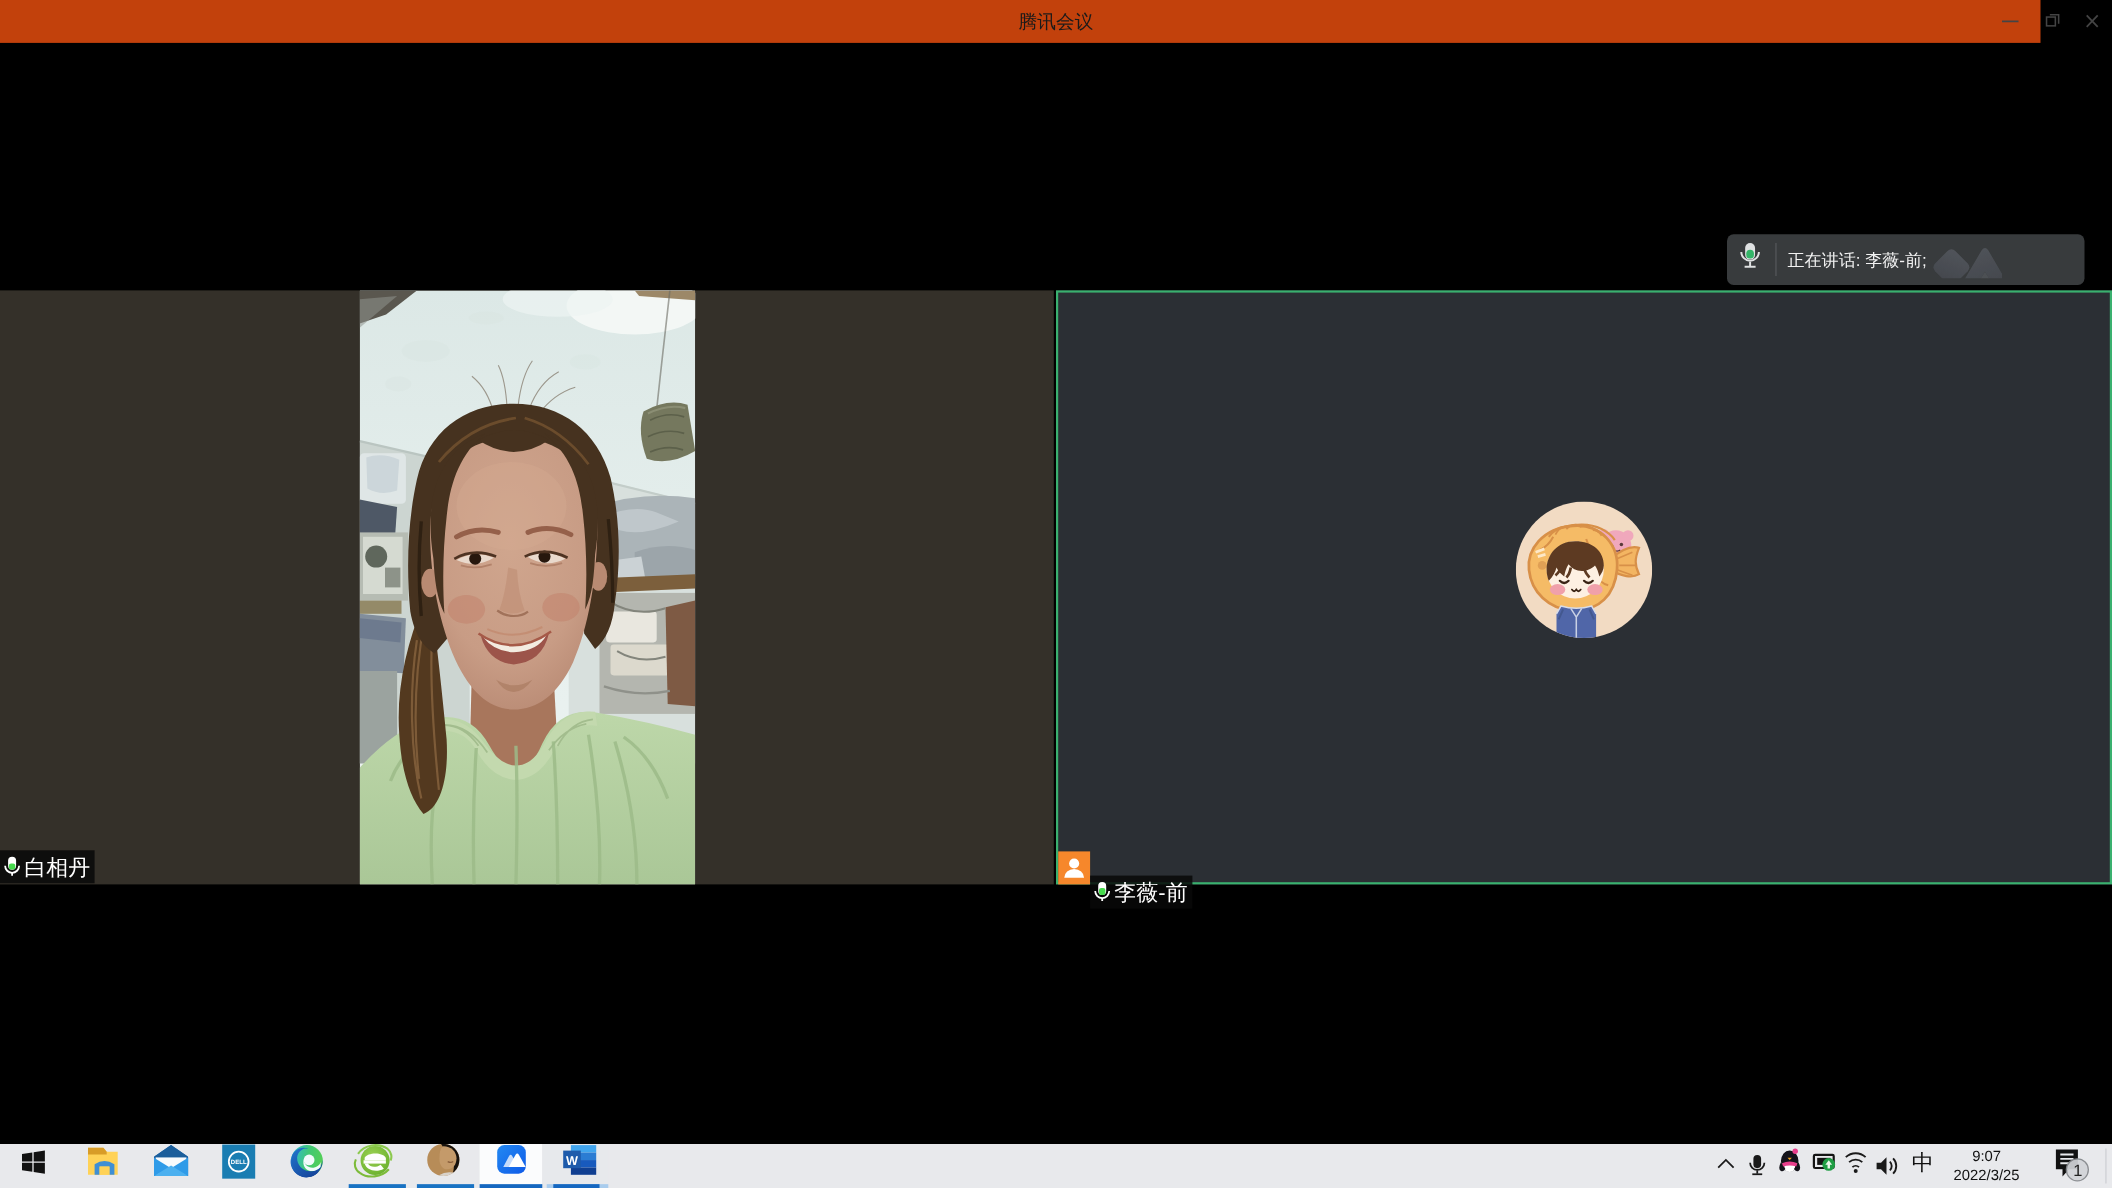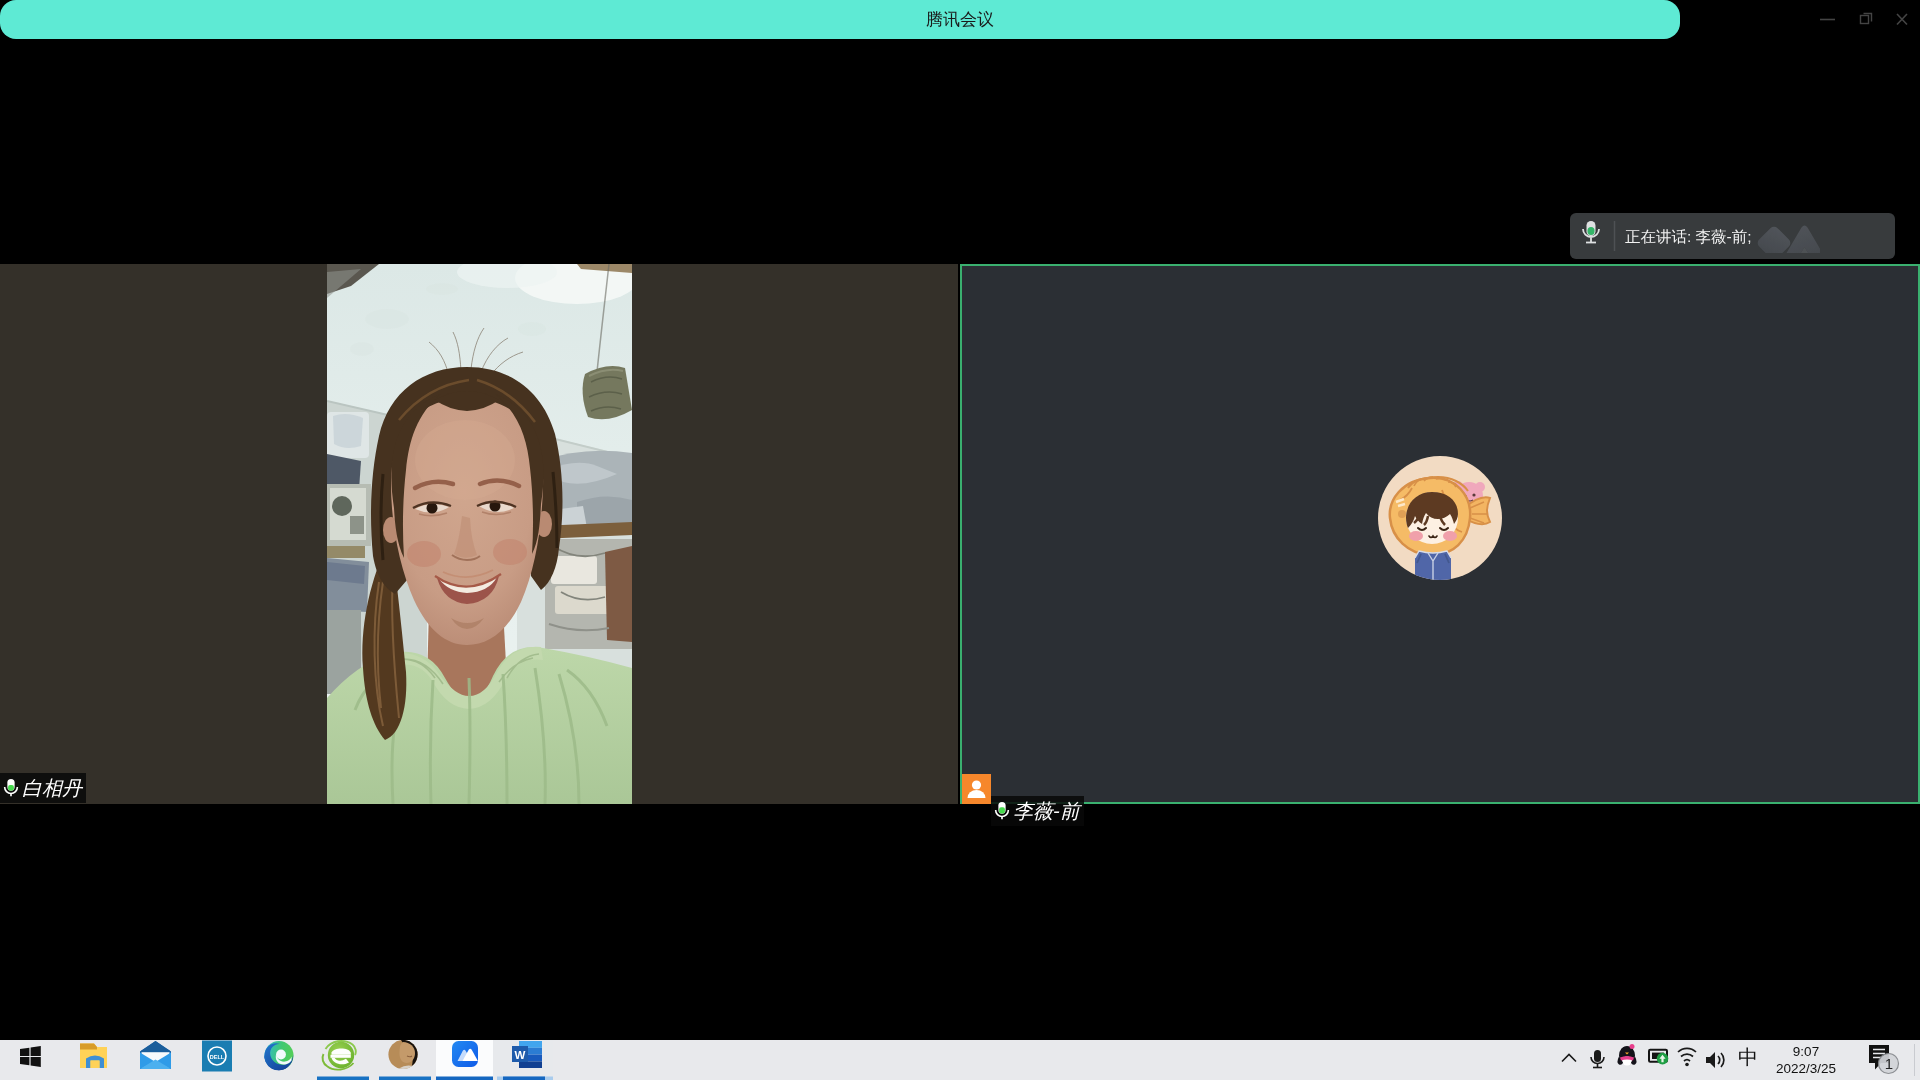--- a/index.html
+++ b/index.html
@@ -1,31 +1,31 @@
 <!DOCTYPE html>
 <html><head>
 <meta charset="utf-8">
 <style>
   * { margin:0; padding:0; box-sizing:border-box; }
   html,body { width:1920px; height:1080px; background:#000; overflow:hidden;
     font-family:"Liberation Sans", sans-serif; }
   .abs { position:absolute; }
   
-  #titlebar { position:absolute; left:0; top:0; width:1680px; height:39px; background:#5eead4;border-radius:16px; }
+  #titlebar { position:absolute; left:0; top:0; width:1855px; height:39px; background:#c2410c; }
   #title-text { position:absolute; left:0; top:0; width:1920px; height:39px; text-align:center;
     line-height:39px; font-size:17px; color:#1a1a1a; }
   .winctl { position:absolute; top:0; height:39px; }
   
   #tileL { position:absolute; left:0; top:264px; width:958px; height:540px; background:#343029; }
   #tileR { position:absolute; left:960px; top:264px; width:960px; height:540px; background:#2b2f34;
     border:2px solid #3ab06f; }
   #photo { position:absolute; left:327px; top:264px; width:305px; height:540px; }
   
   .namelabel { position:absolute; height:30px; background:rgba(8,8,8,0.85); color:#fff;
-    font-size:20px; display:flex; align-items:center; padding:0 4px 0 0;font-style:italic; }
+    font-size:20px; display:flex; align-items:center; padding:0 4px 0 0; }
   
   #toast { position:absolute; left:1570px; top:213px; width:325px; height:46px;
     background:rgba(58,61,64,0.96); border-radius:6px; }
   
   #taskbar { position:absolute; left:0; top:1040px; width:1920px; height:40px; background:#e8e9ec; }
 </style>
 </head>
 <body>
 <div id="titlebar">
   <div id="title-text">腾讯会议</div>

